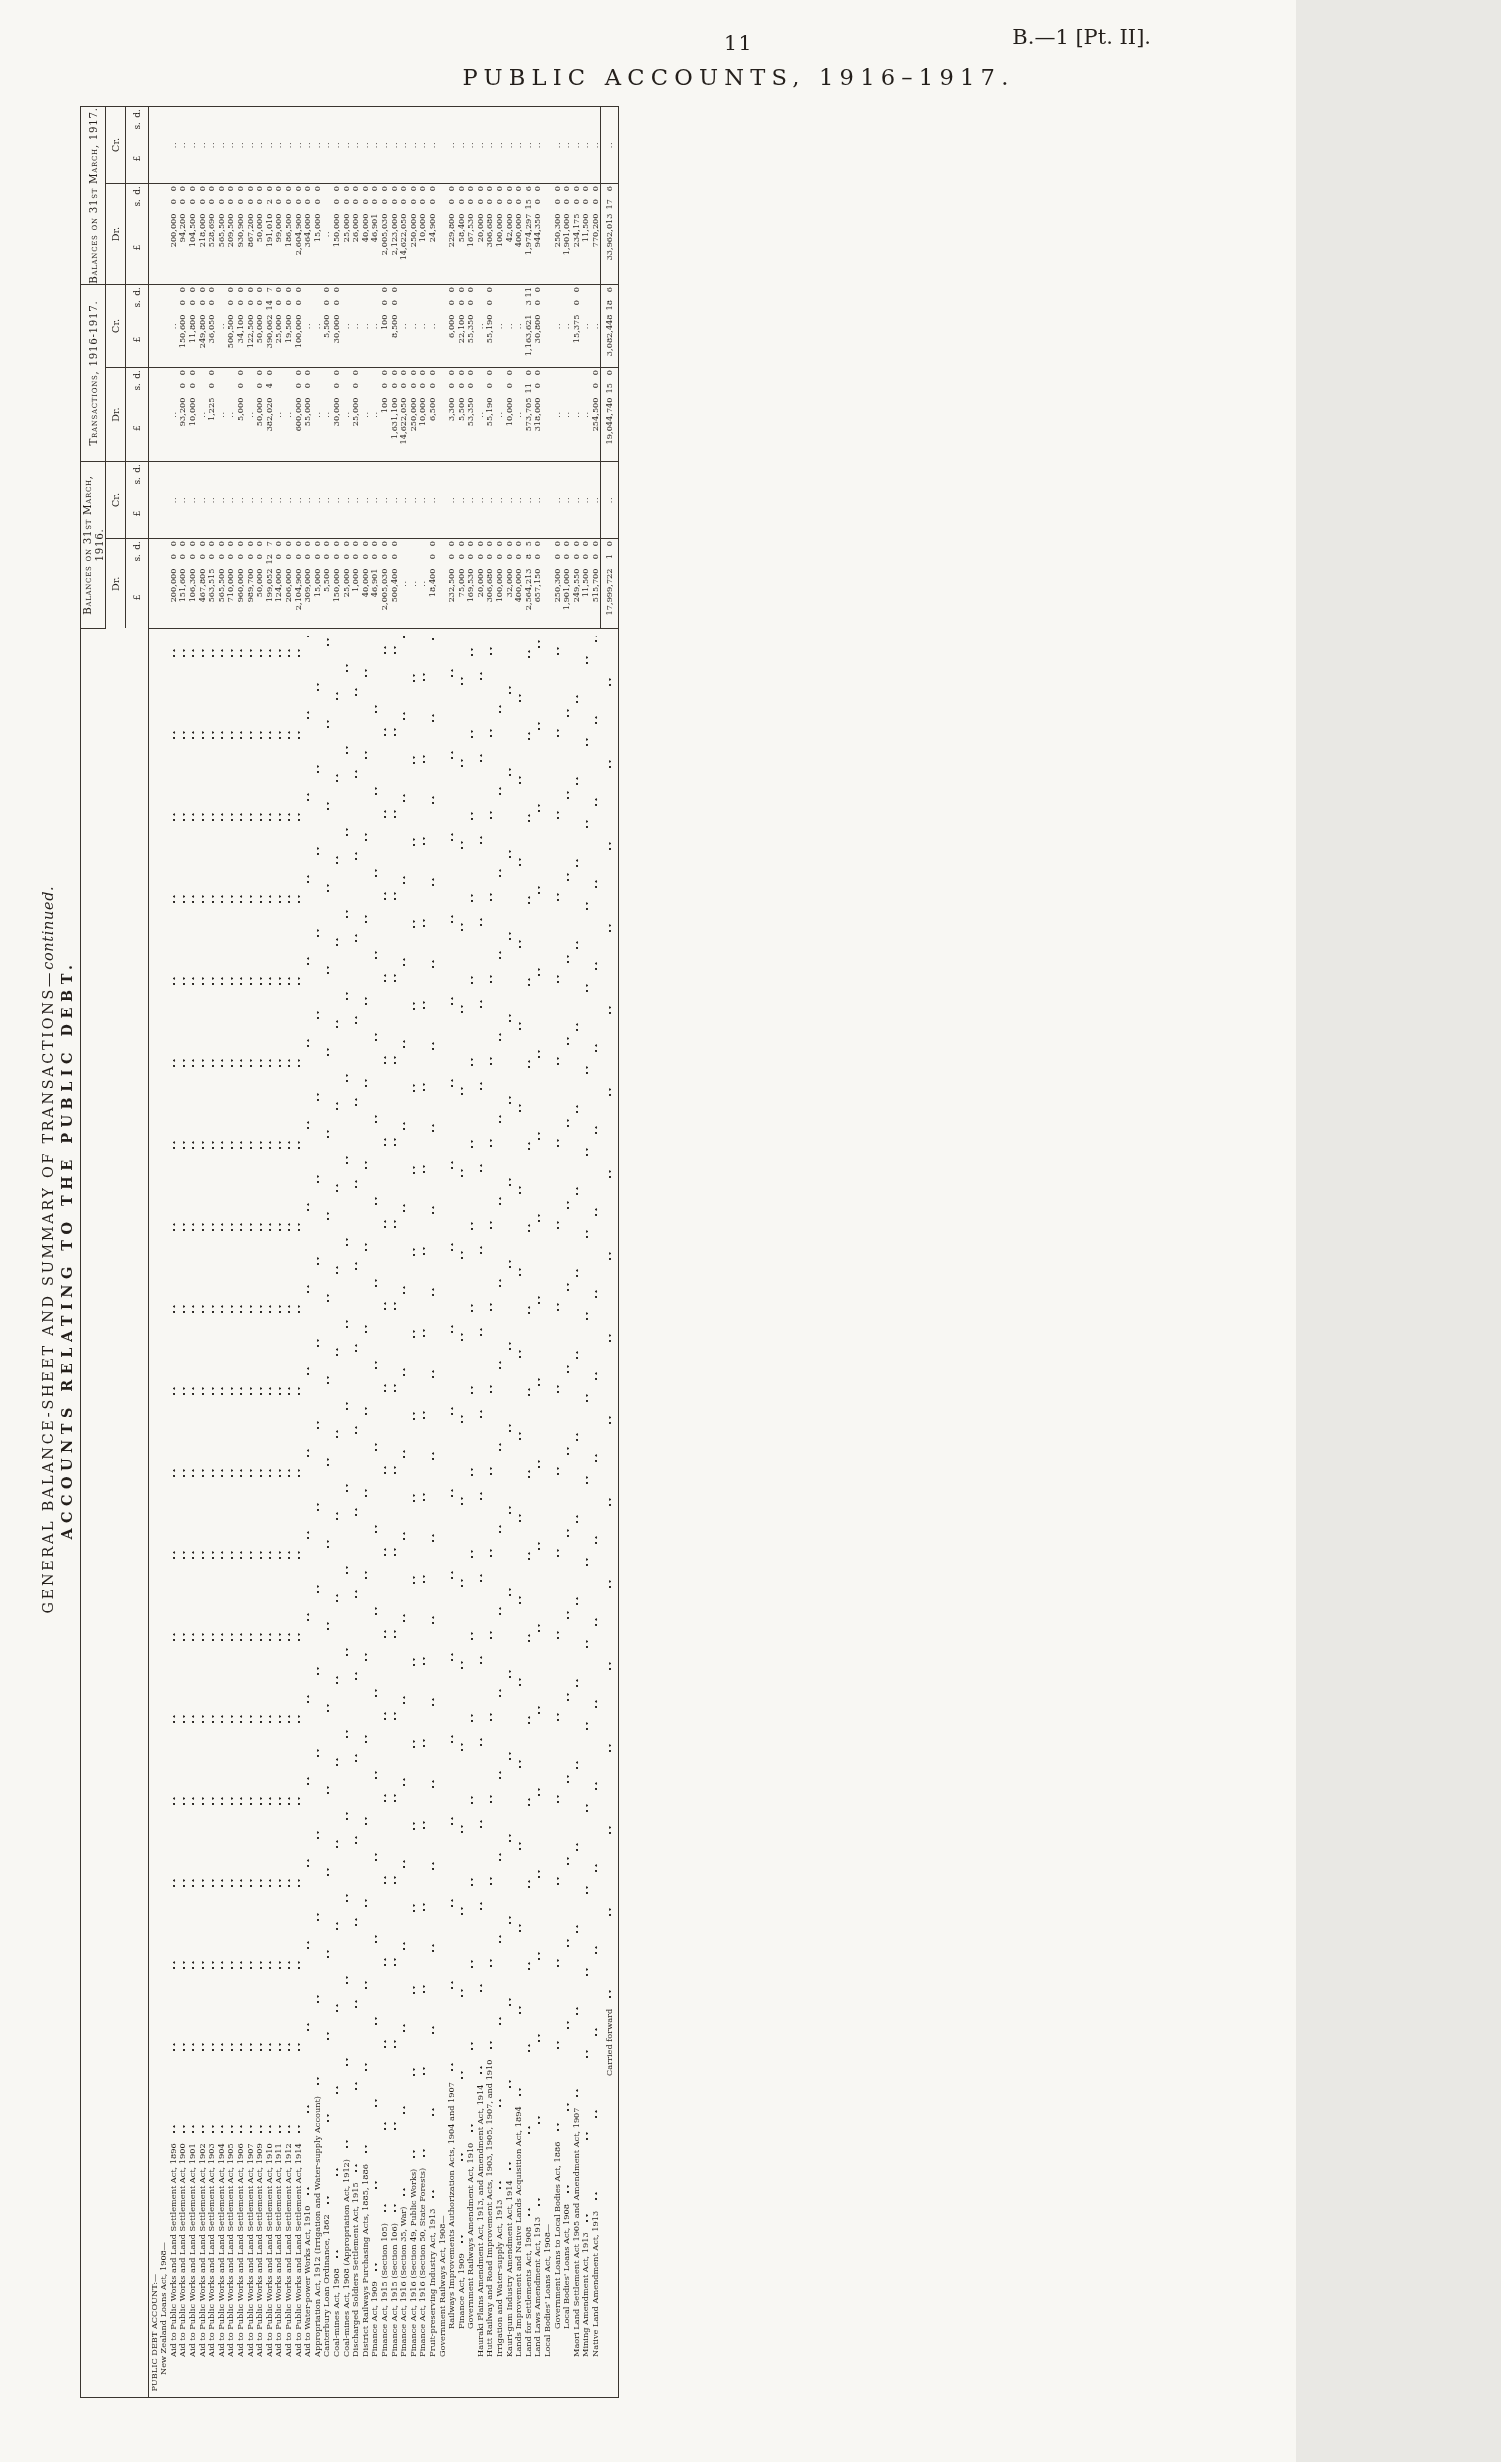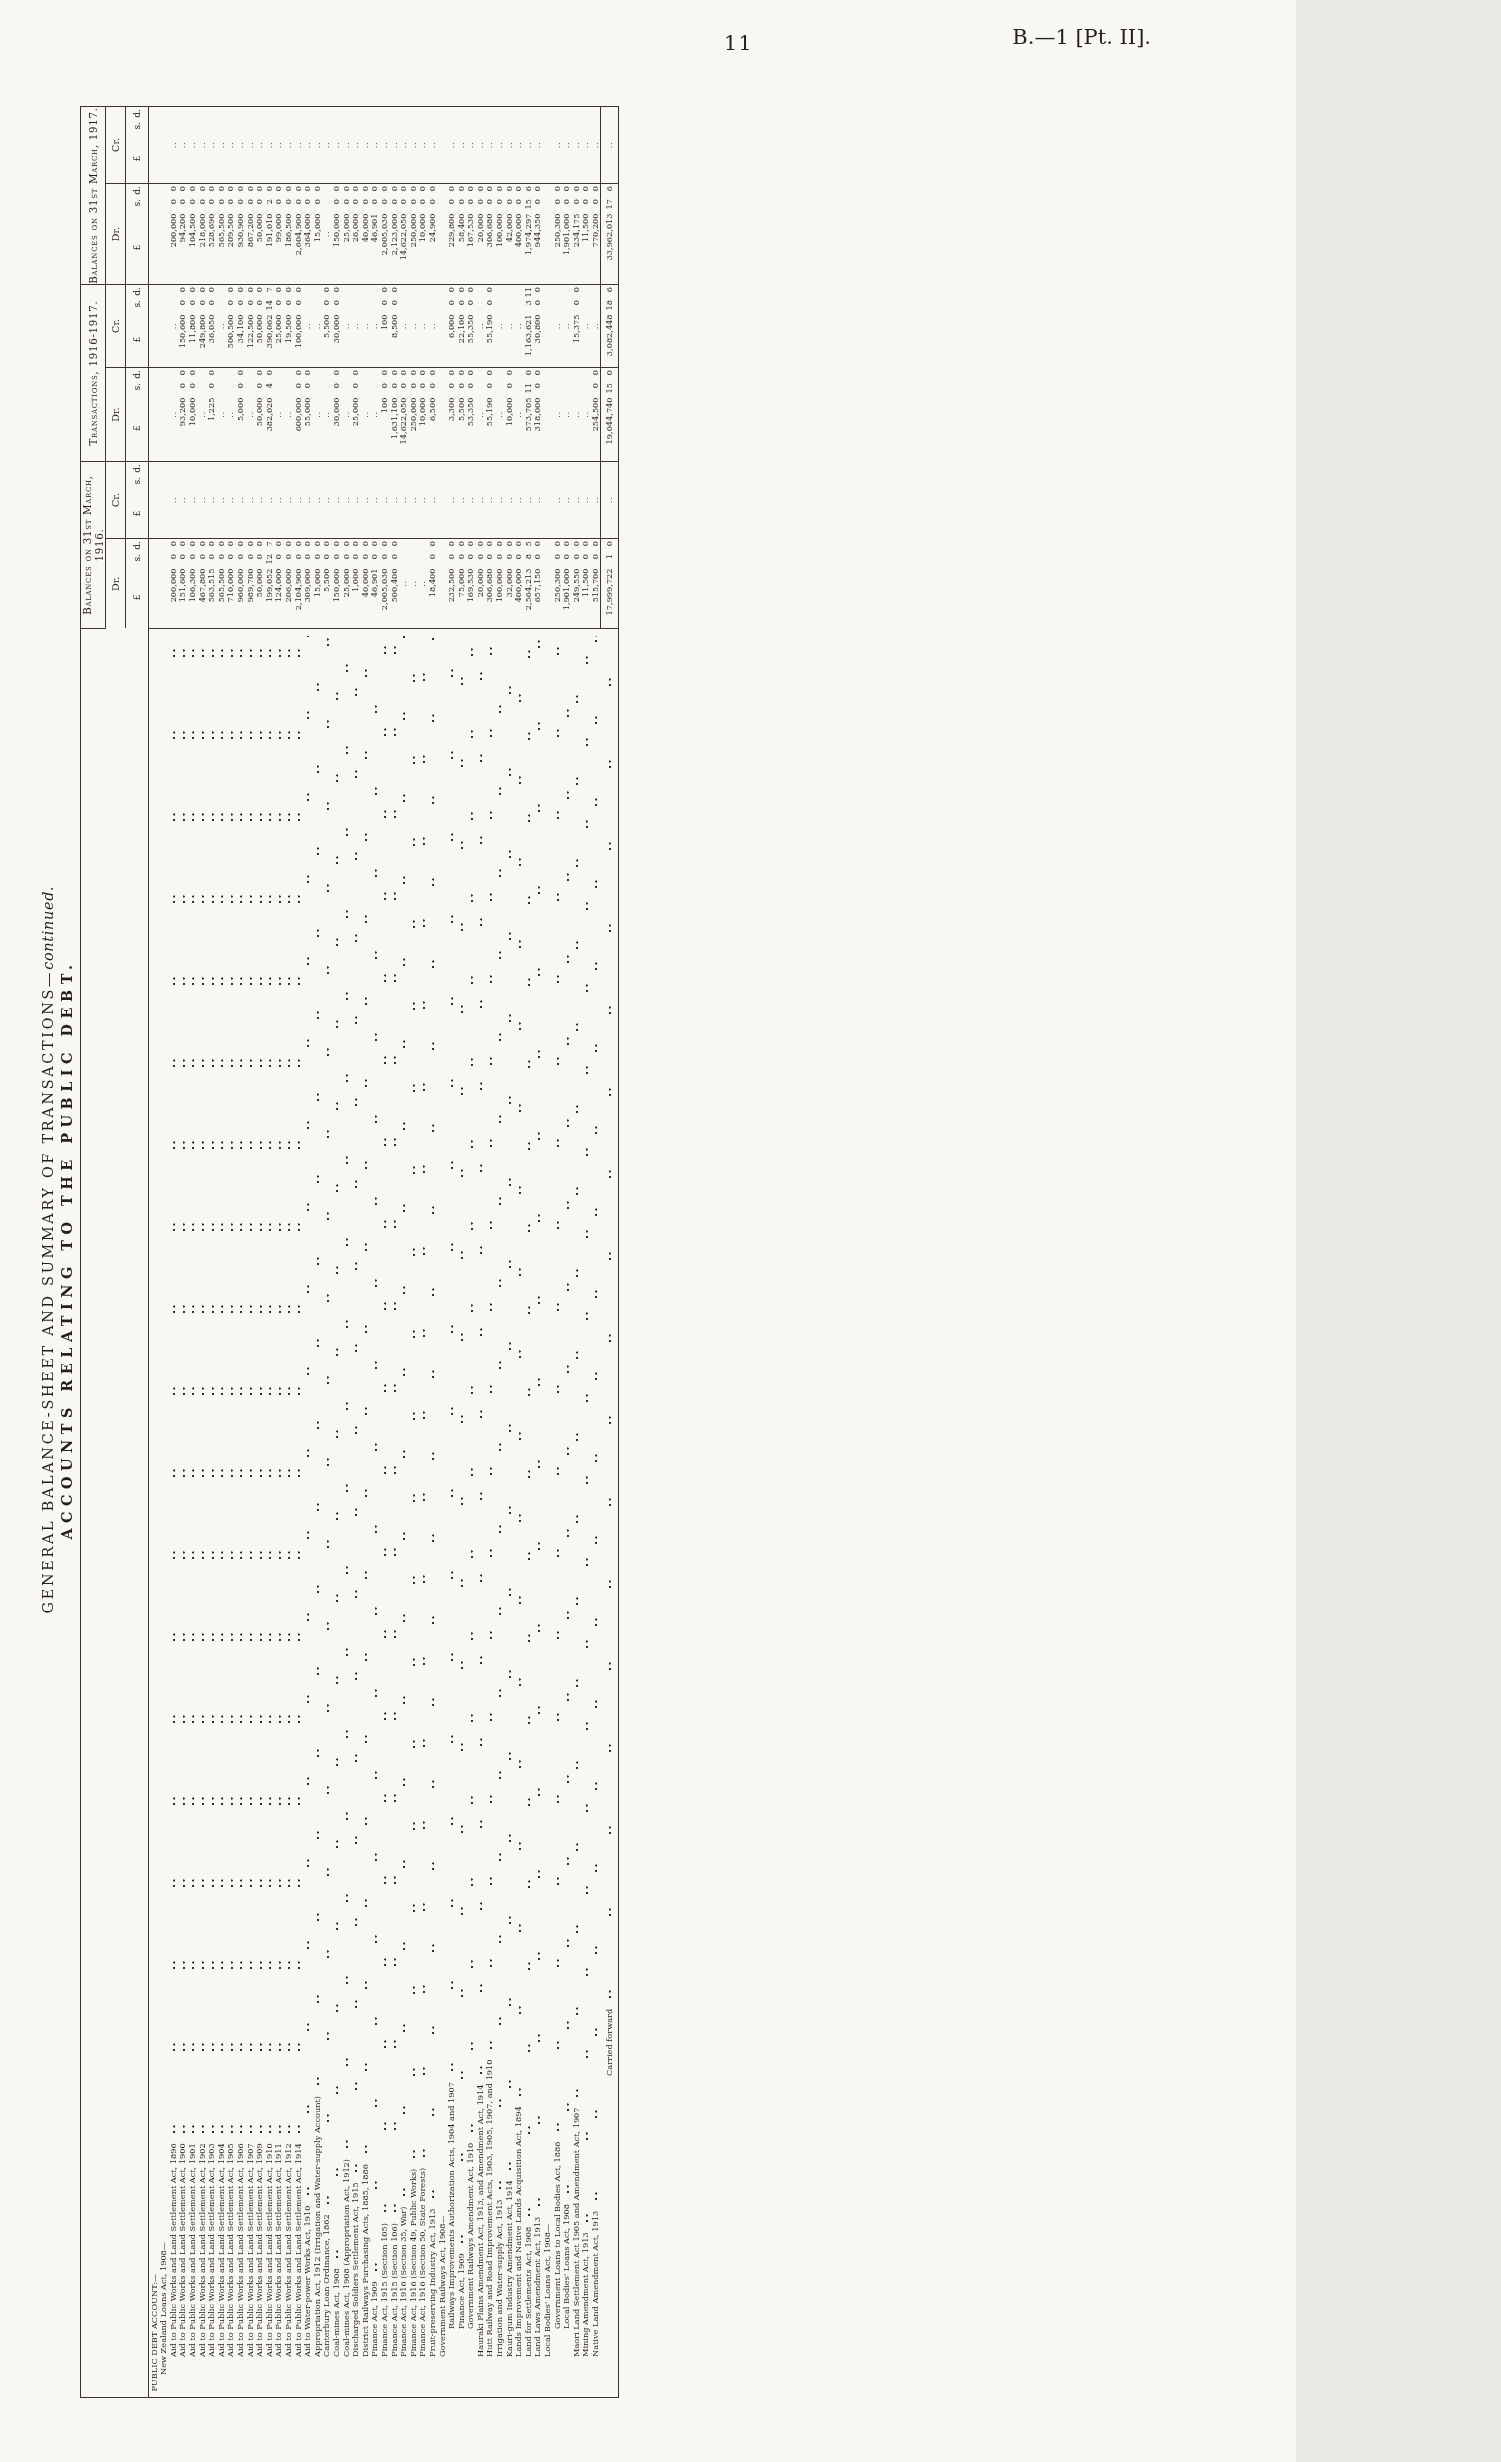--- a/index.html
+++ b/index.html
@@ -57,20 +57,21 @@
 
   tr.rtot td { height:18px; }
   tr.rtot td.tot { border-top:0.7px solid #3a352f; }
 </style>
 </head>
 <body>
 
 <div class="page">
   <div class="page-num">11</div>
   <div class="page-ref">B.—1 [Pt. II].</div>
+  <div class="page-heading">PUBLIC ACCOUNTS, 1916–1917.</div>
 
   <div class="rot-wrap">
     <div class="readable">
 
       <div class="tbl-title"><span>GENERAL BALANCE-SHEET AND SUMMARY OF TRANSACTIONS—</span><span class="ital">continued.</span></div>
       <div class="tbl-subtitle">ACCOUNTS RELATING TO THE PUBLIC DEBT.</div>
 
       <table class="acct">
         <colgroup>
           <col style="width:1769px">

